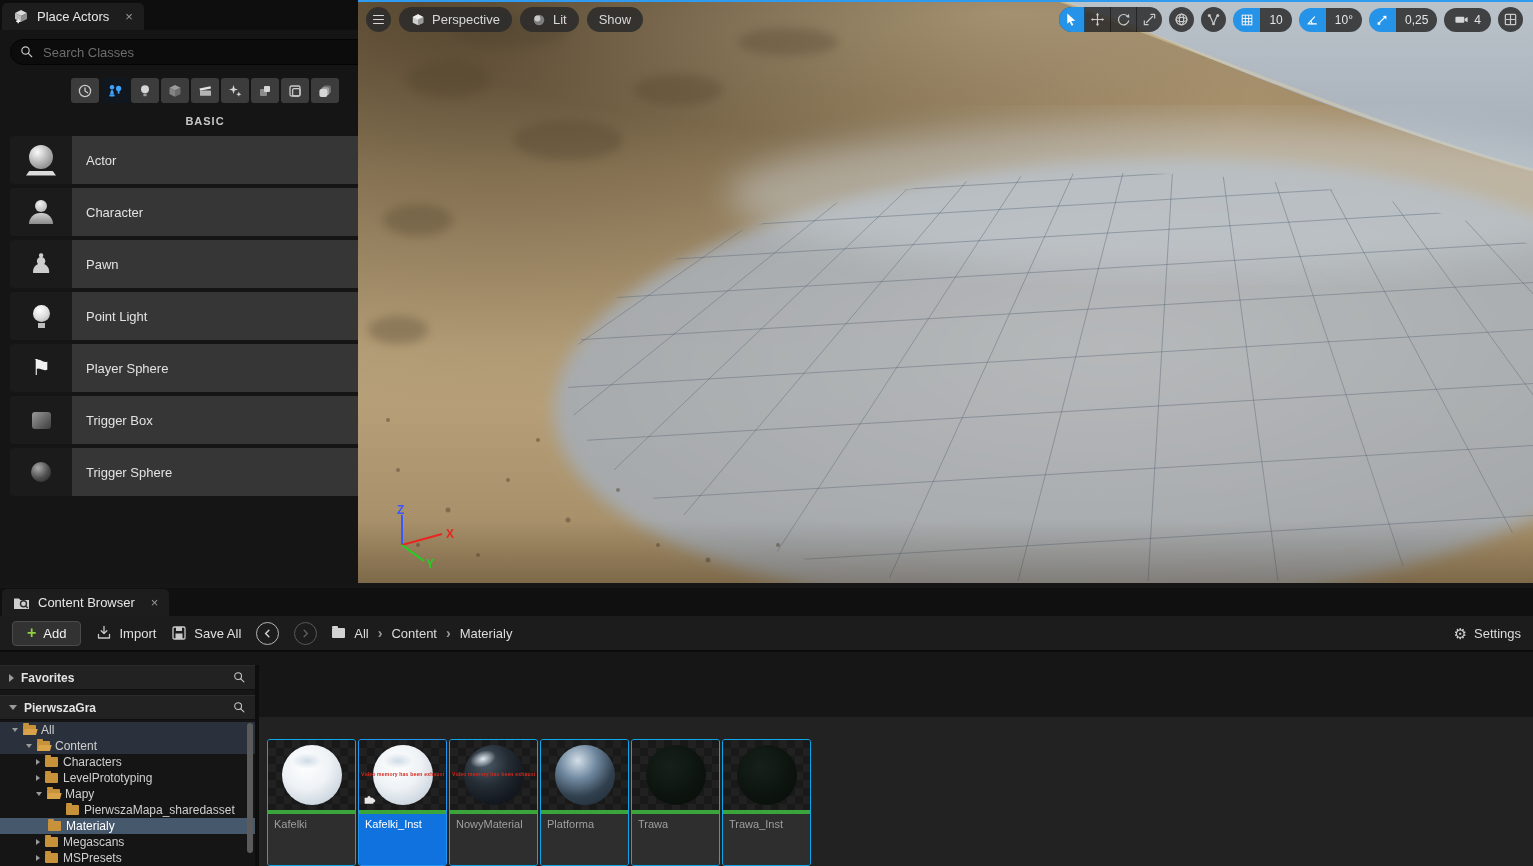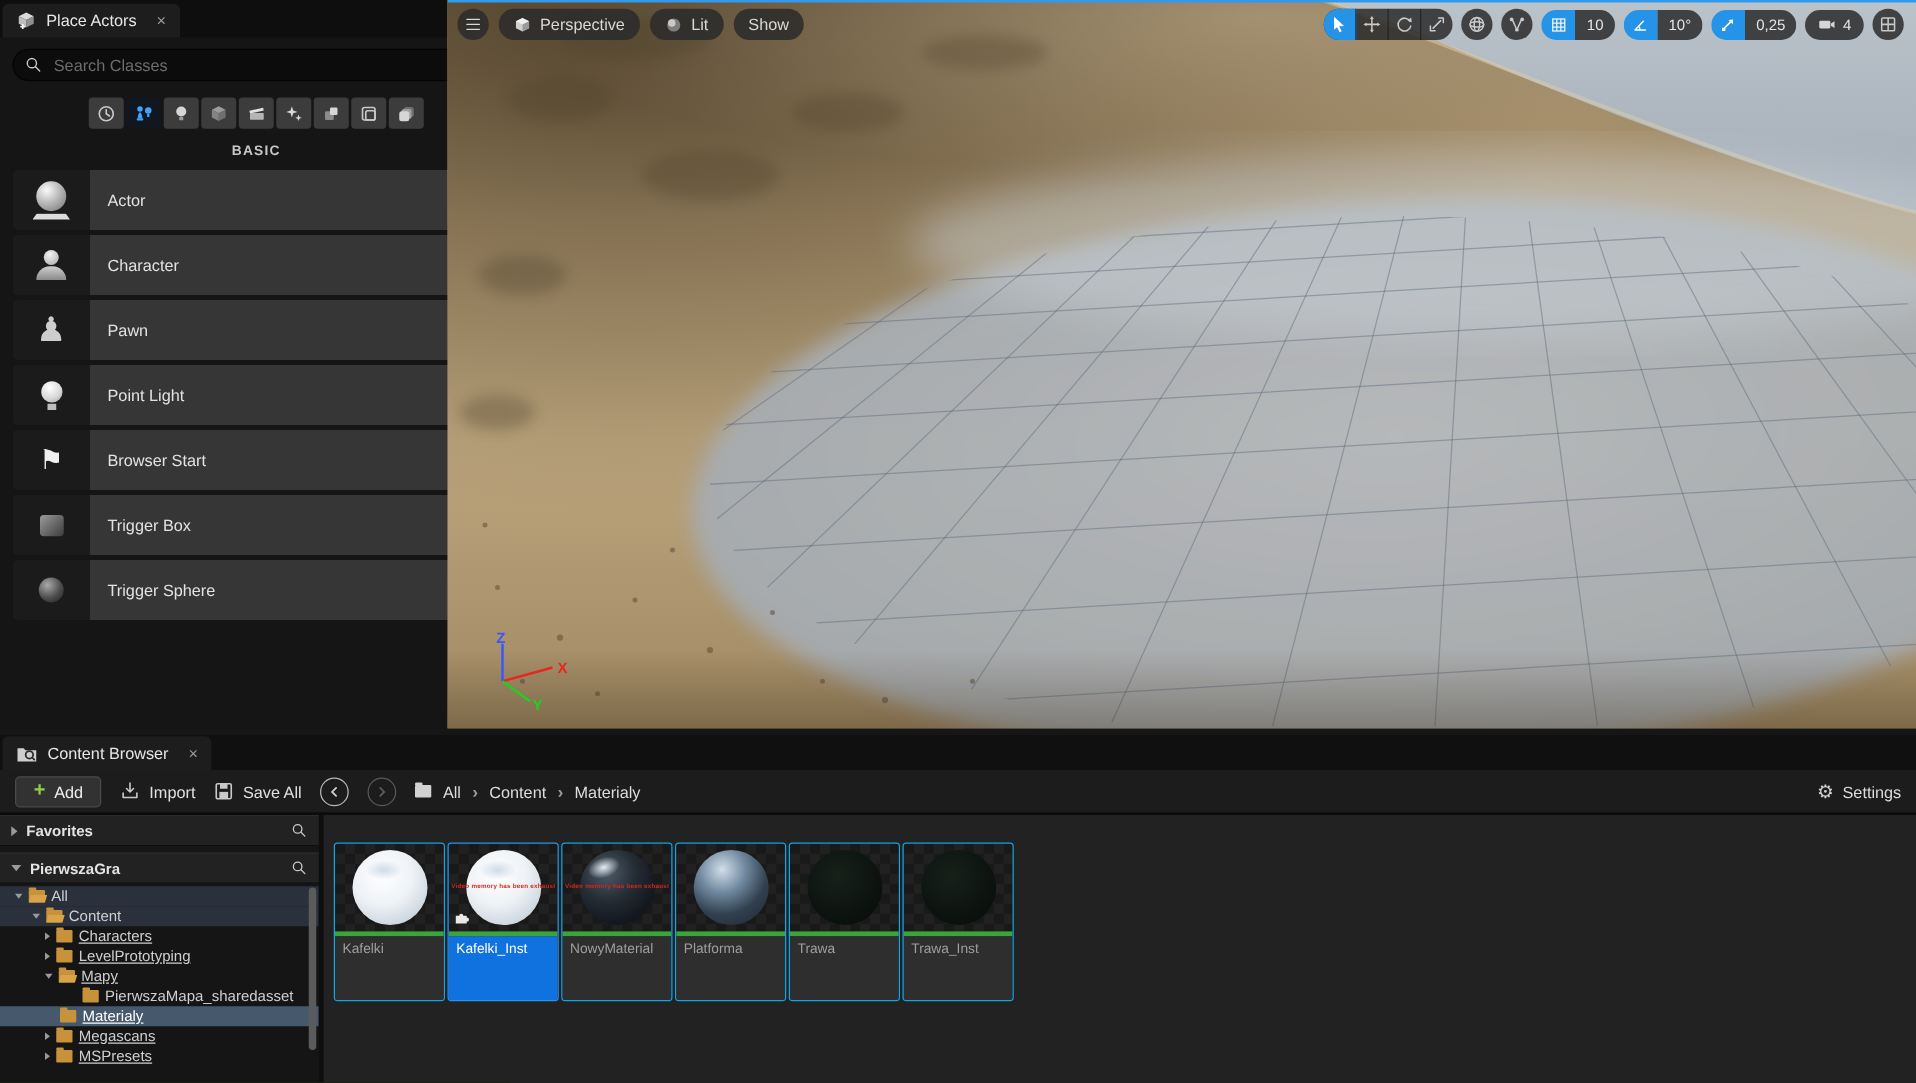--- a/index.html
+++ b/index.html
@@ -81,41 +81,41 @@
   .plus-glyph{color:#8fd13f;font-size:16px;font-weight:bold;line-height:1;}
   .tool-link{display:flex;align-items:center;gap:7px;font-size:13px;color:#e0e0e0;}
   .nav-circle{width:21px;height:21px;border:1.4px solid #b5b5b5;border-radius:50%;display:flex;
               align-items:center;justify-content:center;}
   .nav-circle.dim{border-color:#585858;}
   .breadcrumb{display:flex;align-items:center;gap:9px;font-size:13px;color:#dcdcdc;}
   .crumb-sep{color:#9a9a9a;font-weight:bold;font-size:14px;}
   .settings{margin-left:auto;display:flex;gap:7px;align-items:center;font-size:13px;color:#dcdcdc;}
   .gear-glyph{font-size:15px;color:#cfcfcf;line-height:1;}
   .cb-sep{height:2px;background:#0b0b0b;}
-  .cb-body{flex:1;display:flex;min-height:0;}
+  .cb-body{flex:1;display:flex;min-height:0;align-items:flex-end;}
   .cb-left{width:255px;background:#191919;border-right:4px solid #0e0e0e;display:flex;flex-direction:column;flex:none;}
   .side-header{height:23px;background:#222222;border-top:1px solid #2b2b2b;border-bottom:1px solid #0f0f0f;
                display:flex;align-items:center;padding:0 9px;gap:7px;font-size:12px;font-weight:bold;color:#e3e3e3;}
   .side-gap{height:5px;background:#161616;}
   .car-r{width:0;height:0;border-left:5px solid #9a9a9a;border-top:4px solid transparent;border-bottom:4px solid transparent;flex:none;}
   .car-d{width:0;height:0;border-top:5px solid #9a9a9a;border-left:4px solid transparent;border-right:4px solid transparent;flex:none;}
   .hdr-search{margin-left:auto;}
   .tree{flex:1;background:#151515;position:relative;padding-top:2px;font-size:12px;color:#cfcfcf;overflow:hidden;}
   .tree-row{height:16px;display:flex;align-items:center;gap:5px;white-space:nowrap;overflow:hidden;}
   .tree-row.pathsel{background:#2a313c;}
   .tree-row.selected{background:#46586c;color:#fff;}
   .tree-row .car-r{border-left-width:4px;border-top-width:3px;border-bottom-width:3px;}
   .tree-row .car-d{border-top-width:4px;border-left-width:3px;border-right-width:3px;}
   .caret-space{width:7px;flex:none;}
   .folder{width:13px;height:10px;background:#c8923b;border-radius:1px;position:relative;flex:none;}
   .folder::before{content:"";position:absolute;top:-2px;left:0;width:6px;height:2px;background:inherit;border-radius:1px 1px 0 0;}
   .folder.open::after{content:"";position:absolute;left:0;bottom:0;width:100%;height:6px;background:#d9a349;
                       transform:skewX(-16deg);transform-origin:bottom left;}
   .folder.gray{background:#d2d2d2;}
-  .pl0{padding-left:12px;}.pl1{padding-left:26px;}.pl2{padding-left:36px;text-decoration:underline;}.pl3{padding-left:54px;}
+  .pl0{padding-left:12px;}.pl1{padding-left:26px;}.pl2{padding-left:36px;}.pl3{padding-left:54px;}
   .tree-scroll{position:absolute;right:2px;top:3px;width:6px;height:130px;background:#5b5b5b;border-radius:3px;}
 
   .cb-right{flex:1;background:#222222;position:relative;padding:8px 0 0 8px;min-width:0;}
   .cb-search-row{display:flex;align-items:center;gap:9px;}
   .cb-search{width:424px;height:20px;border-radius:11px;background:#0d0d0d;border:1px solid #030303;
              display:flex;align-items:center;gap:7px;padding:0 9px;flex:none;}
   .cb-search input{flex:1;background:transparent;border:0;outline:0;color:#cfcfcf;font-size:12px;
                    font-family:"Liberation Sans",sans-serif;}
   .cb-search input::placeholder{color:#6d6d6d;}
   .asset-grid{display:flex;gap:2px;margin-top:14px;}
@@ -276,21 +276,21 @@
         <div class="pa-label-area">
           <span class="pa-label">Point Light</span>
           <span class="help-circle">?</span>
         </div>
       </div>
       <div class="pa-item">
         <div class="pa-icon">
             <span class="gi-flag">⚑</span>
           </div>
         <div class="pa-label-area">
-          <span class="pa-label">Browser Start</span>
+          <span class="pa-label">Player Sphere</span>
           <span class="help-circle">?</span>
         </div>
       </div>
       <div class="pa-item">
         <div class="pa-icon">
             <div class="gi-box"></div>
           </div>
         <div class="pa-label-area">
           <span class="pa-label">Trigger Box</span>
           <span class="help-circle">?</span>

